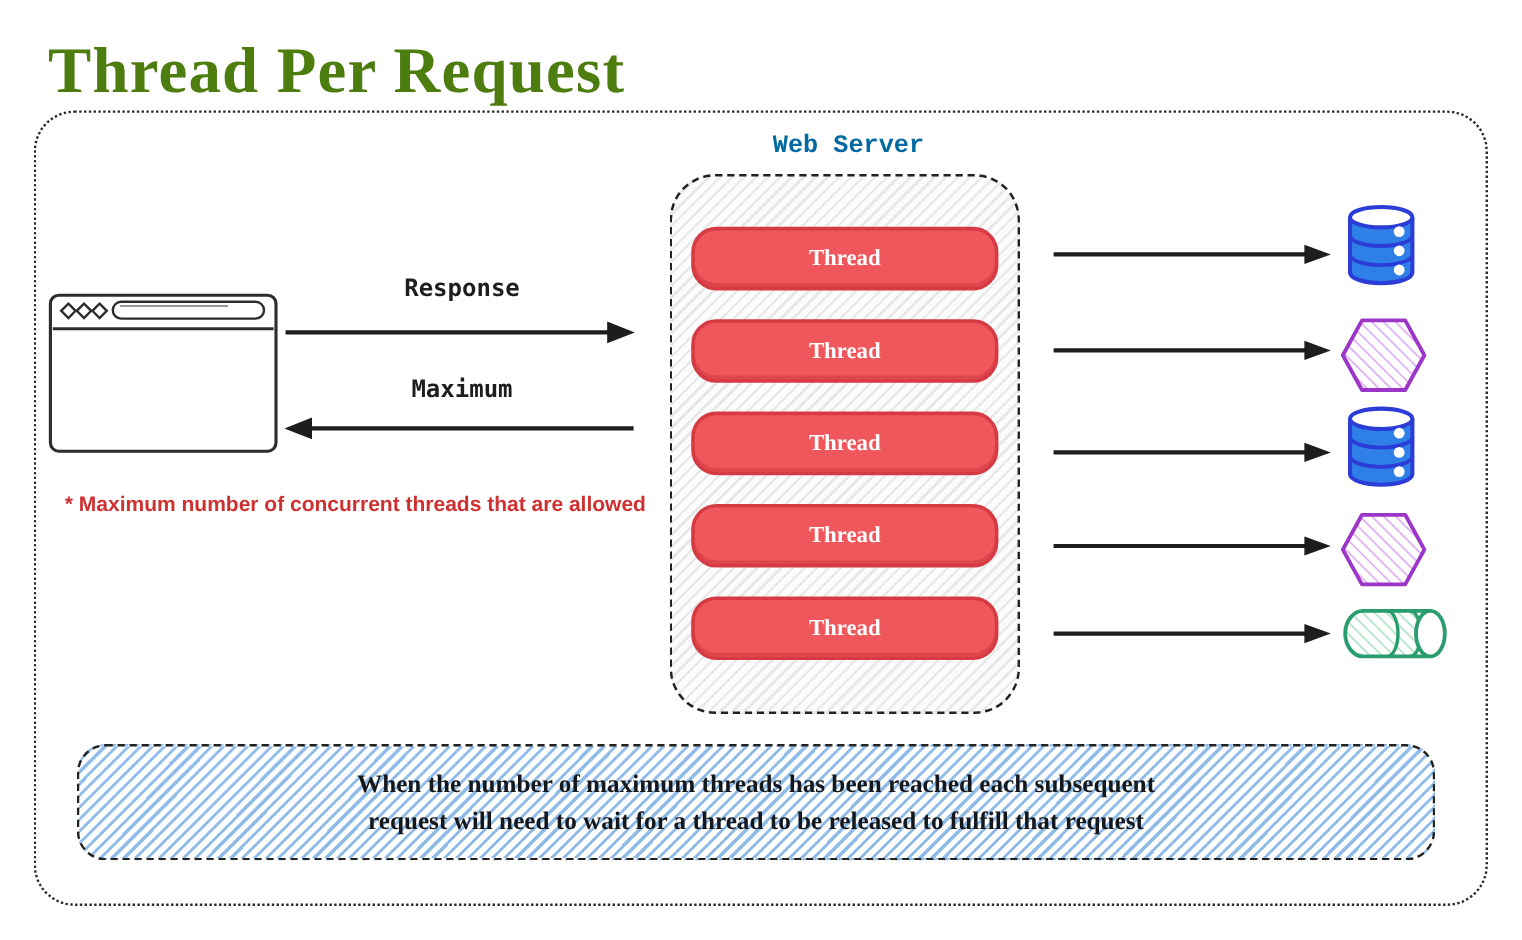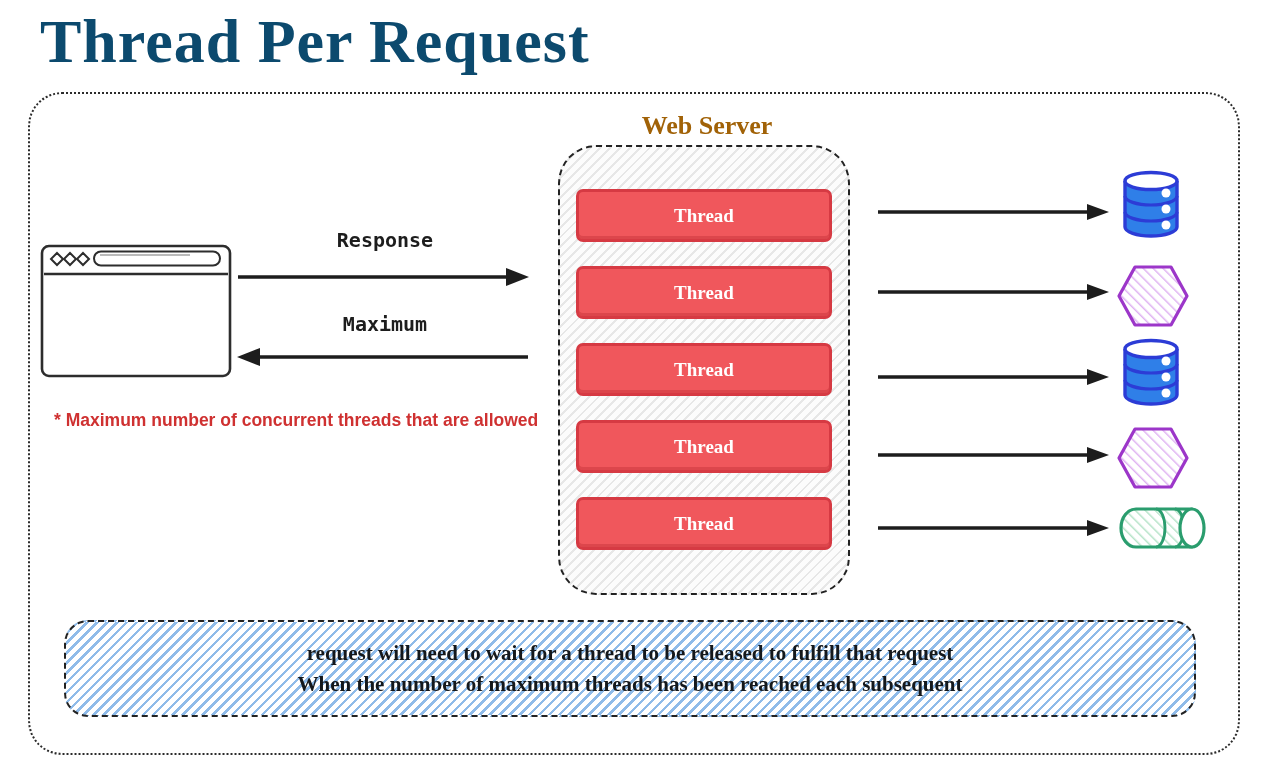--- a/index.html
+++ b/index.html
@@ -2,47 +2,47 @@
 <html><head>
 <meta charset="utf-8">
 <style>
   html,body{margin:0;padding:0;background:#ffffff;}
   .stage{
     position:relative;width:1268px;height:783px;background:#ffffff;overflow:hidden;
     font-family:cursive;color:#1d1d1d;
   }
   .abs{position:absolute;}
   .title{
-    left:40px;top:6px;font-size:62px;font-weight:800;letter-spacing:1px;
-    font-family:cursive;color:#0c4a6e;white-space:nowrap;
+    left:40px;top:28px;font-size:54px;font-weight:800;letter-spacing:1px;
+    font-family:cursive;color:#4d7c0f;white-space:nowrap;
   }
   .outer-border{
     left:28px;top:92px;width:1212px;height:663px;box-sizing:border-box;
     border:2.5px dotted #2b2b2b;border-radius:34px;
   }
   .flow-label{
     width:290px;text-align:center;font-family:"DejaVu Sans Mono",monospace;
     font-weight:700;font-size:20px;color:#1d1d1d;
   }
   .note-red{
     left:54px;top:410px;font-size:17.5px;font-weight:700;color:#cf3131;
     font-family:Liberation Sans, sans-serif;white-space:nowrap;
   }
   .server-label{
-    left:607px;top:111px;width:200px;text-align:center;font-size:26px;
-    font-weight:700;font-family:Liberation Serif, serif;color:#a16207;
+    left:607px;top:111px;width:200px;text-align:center;font-size:21px;
+    font-weight:700;font-family:Liberation Mono, monospace;color:#0369a1;
   }
   .server-box{
     left:558px;top:145px;width:292px;height:450px;box-sizing:border-box;
     border:2.5px dashed #222;border-radius:38px;
     background:#fcfcfc repeating-linear-gradient(135deg,#e7e7e7 0 2px,rgba(0,0,0,0) 2px 7px);
     display:flex;flex-direction:column;gap:24px;padding:42px 16px 0;
   }
   .thread{
-    height:53px;flex:0 0 53px;border-radius:7px;box-sizing:border-box;
+    height:53px;flex:0 0 53px;border-radius:21px;box-sizing:border-box;
     background:#f0575c;border:3px solid #d63a43;
     display:flex;align-items:center;justify-content:center;
     color:#ffffff;font-size:19px;font-weight:700;font-family:cursive;
     box-shadow:inset 0 -3px 0 rgba(160,20,28,.25);
   }
   .footer-box{
     left:64px;top:620px;width:1132px;height:97px;box-sizing:border-box;
     border:2.5px dashed #222;border-radius:24px;
     background:repeating-linear-gradient(135deg,#8fbbe9 0 2.5px,#ffffff 2.5px 7px);
     display:flex;flex-direction:column;align-items:center;justify-content:center;
@@ -158,17 +158,17 @@
   </svg>
 
   <svg class="abs" style="left:1118px;top:504px" width="90" height="48" viewBox="0 0 90 48">
     <path d="M18 5 H74 V43 H18 A15 19 0 0 1 18 5 Z" fill="url(#greenHatch)" stroke="#2a9d6e" stroke-width="3.2" stroke-linejoin="round"></path>
     <path d="M38 5 A9 19 0 0 1 38 43" fill="none" stroke="#2a9d6e" stroke-width="2.8"></path>
     <path d="M57 5 A9 19 0 0 1 57 43" fill="none" stroke="#2a9d6e" stroke-width="2.8"></path>
     <ellipse cx="74" cy="24" rx="12" ry="19" fill="#ffffff" stroke="#2a9d6e" stroke-width="3.2"></ellipse>
   </svg>
 
   <div class="abs footer-box">
+    <div class="footer-line">When the number of maximum threads has been reached each subsequent</div>
     <div class="footer-line">request will need to wait for a thread to be released to fulfill that request</div>
-    <div class="footer-line">When the number of maximum threads has been reached each subsequent</div>
   </div>
 
 </div>
 
 </body></html>

